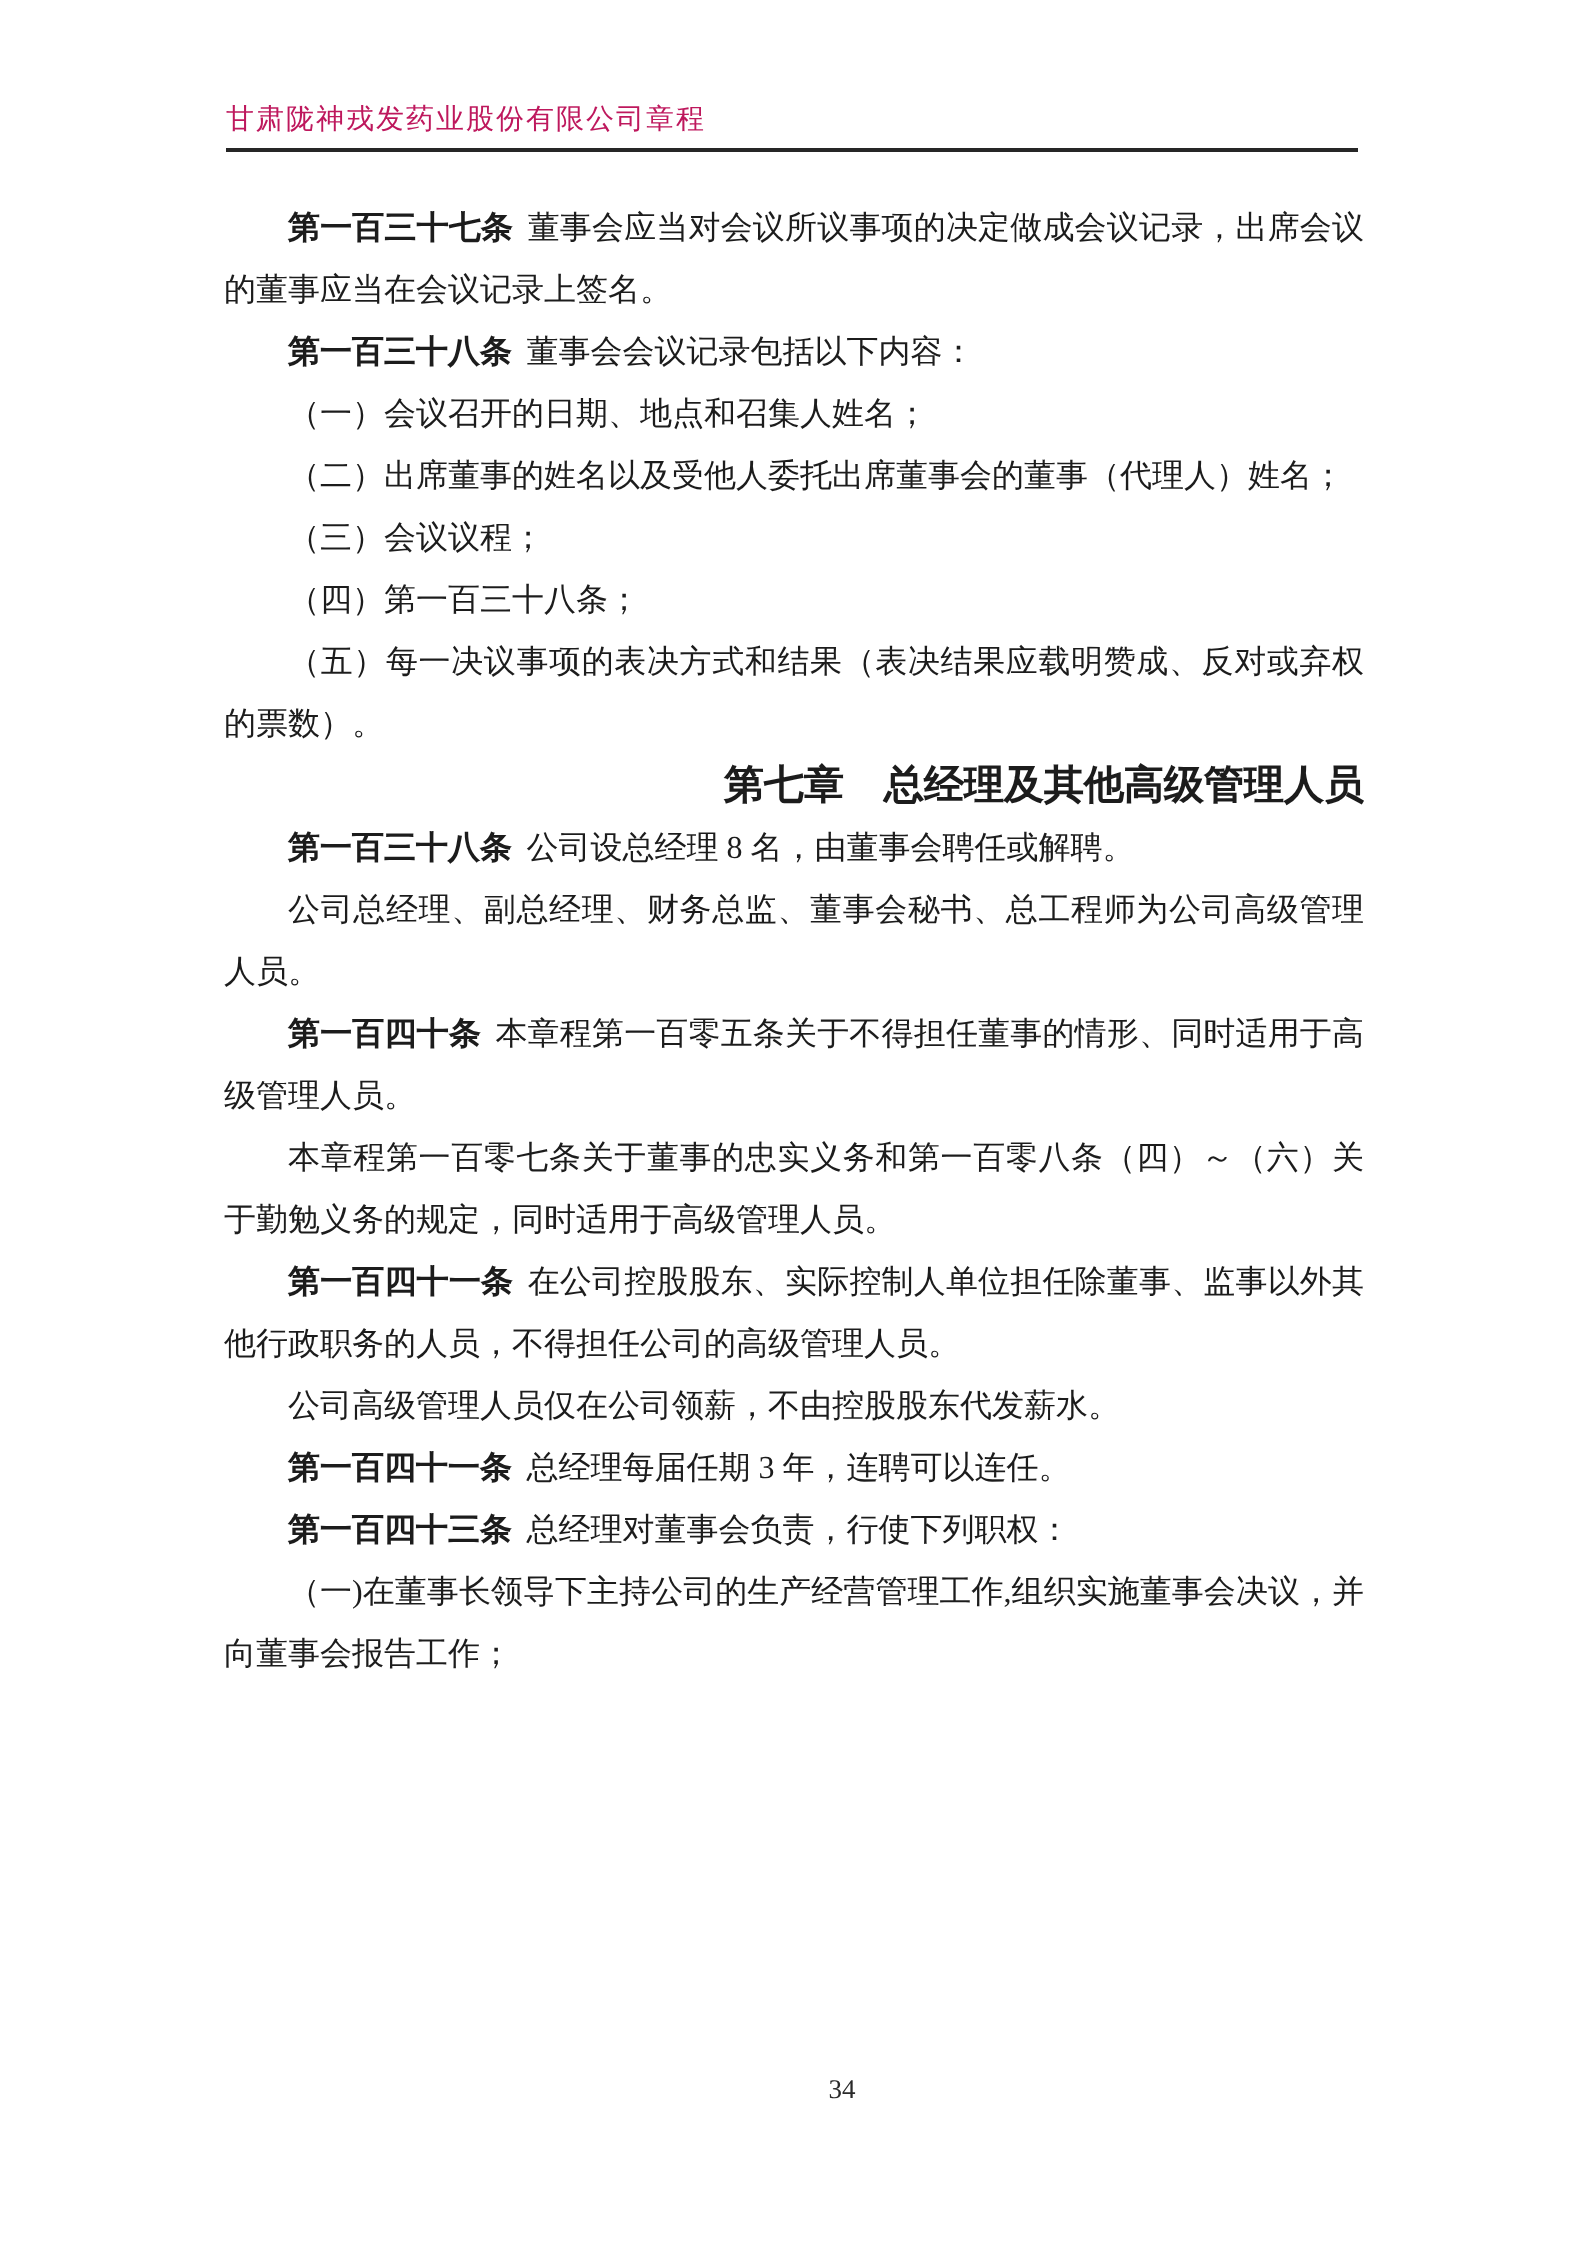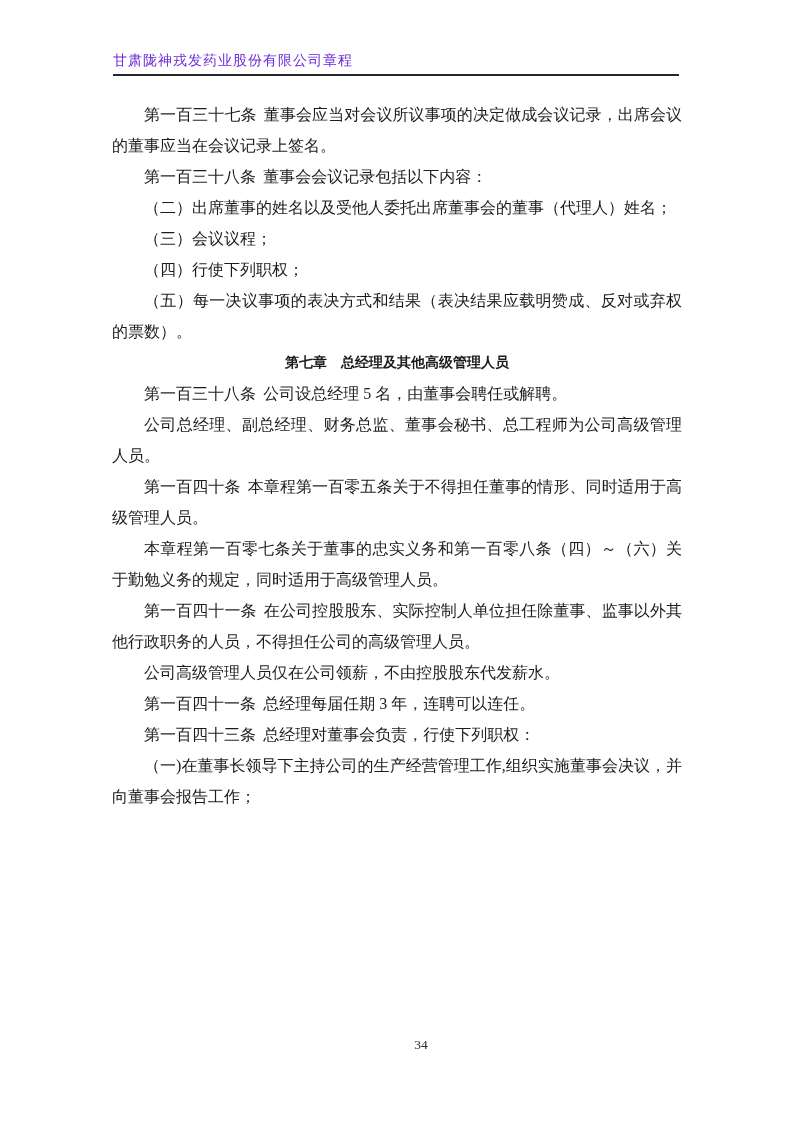--- a/index.html
+++ b/index.html
@@ -19,21 +19,21 @@
   
   .doc-header {
     position: absolute;
     top: 52px;
     left: 113px;
     width: 566px;
   }
   .doc-header-title {
     font-size: 14px;
     letter-spacing: 1px;
-    color: #6d28d9;
+    color: #be185d;
     padding-bottom: 4px;
     line-height: 18px;
   }
   .doc-header-rule {
     width: 100%;
     height: 0;
     border-bottom: 2.5px solid #262626;
   }
   
   .doc-body {
@@ -43,29 +43,29 @@
     width: 570px;
     font-size: 16px;
     line-height: 31px;
     text-align: justify;
   }
   .doc-body p {
     margin: 0;
     text-indent: 2em;
   }
   .art-num {
-    font-weight: 400;
+    font-weight: 700;
     margin-right: 0.45em;
   }
   .chapter-heading {
     margin: 10px 0 10px 0;
     text-indent: 0 !important;
-    text-align: center;
+    text-align: right;
     font-weight: 700;
-    font-size: 14px;
+    font-size: 20px;
     line-height: 31px;
   }
   
   .doc-footer {
     position: absolute;
     top: 1037px;
     left: 0;
     width: 794px;
     text-align: center;
     font-size: 13.5px;
@@ -79,28 +79,29 @@
 <div class="page">
 
   <div class="doc-header">
     <div class="doc-header-title">甘肃陇神戎发药业股份有限公司章程</div>
     <div class="doc-header-rule"></div>
   </div>
 
   <div class="doc-body">
     <p><span class="art-num">第一百三十七条</span><span>董事会应当对会议所议事项的决定做成会议记录，出席会议的董事应当在会议记录上签名。</span></p>
     <p><span class="art-num">第一百三十八条</span><span>董事会会议记录包括以下内容：</span></p>
+    <p><span>（一）会议召开的日期、地点和召集人姓名；</span></p>
     <p><span>（二）出席董事的姓名以及受他人委托出席董事会的董事（代理人）姓名；</span></p>
     <p><span>（三）会议议程；</span></p>
-    <p><span>（四）行使下列职权；</span></p>
+    <p><span>（四）第一百三十八条；</span></p>
     <p><span>（五）每一决议事项的表决方式和结果（表决结果应载明赞成、反对或弃权的票数）。</span></p>
 
     <p class="chapter-heading">第七章　总经理及其他高级管理人员</p>
 
-    <p><span class="art-num">第一百三十八条</span><span>公司设总经理 5 名，由董事会聘任或解聘。</span></p>
+    <p><span class="art-num">第一百三十八条</span><span>公司设总经理 8 名，由董事会聘任或解聘。</span></p>
     <p><span>公司总经理、副总经理、财务总监、董事会秘书、总工程师为公司高级管理人员。</span></p>
     <p><span class="art-num">第一百四十条</span><span>本章程第一百零五条关于不得担任董事的情形、同时适用于高级管理人员。</span></p>
     <p><span>本章程第一百零七条关于董事的忠实义务和第一百零八条（四）～（六）关于勤勉义务的规定，同时适用于高级管理人员。</span></p>
     <p><span class="art-num">第一百四十一条</span><span>在公司控股股东、实际控制人单位担任除董事、监事以外其他行政职务的人员，不得担任公司的高级管理人员。</span></p>
     <p><span>公司高级管理人员仅在公司领薪，不由控股股东代发薪水。</span></p>
     <p><span class="art-num">第一百四十一条</span><span>总经理每届任期 3 年，连聘可以连任。</span></p>
     <p><span class="art-num">第一百四十三条</span><span>总经理对董事会负责，行使下列职权：</span></p>
     <p><span>（一)在董事长领导下主持公司的生产经营管理工作,组织实施董事会决议，并向董事会报告工作；</span></p>
   </div>
 

